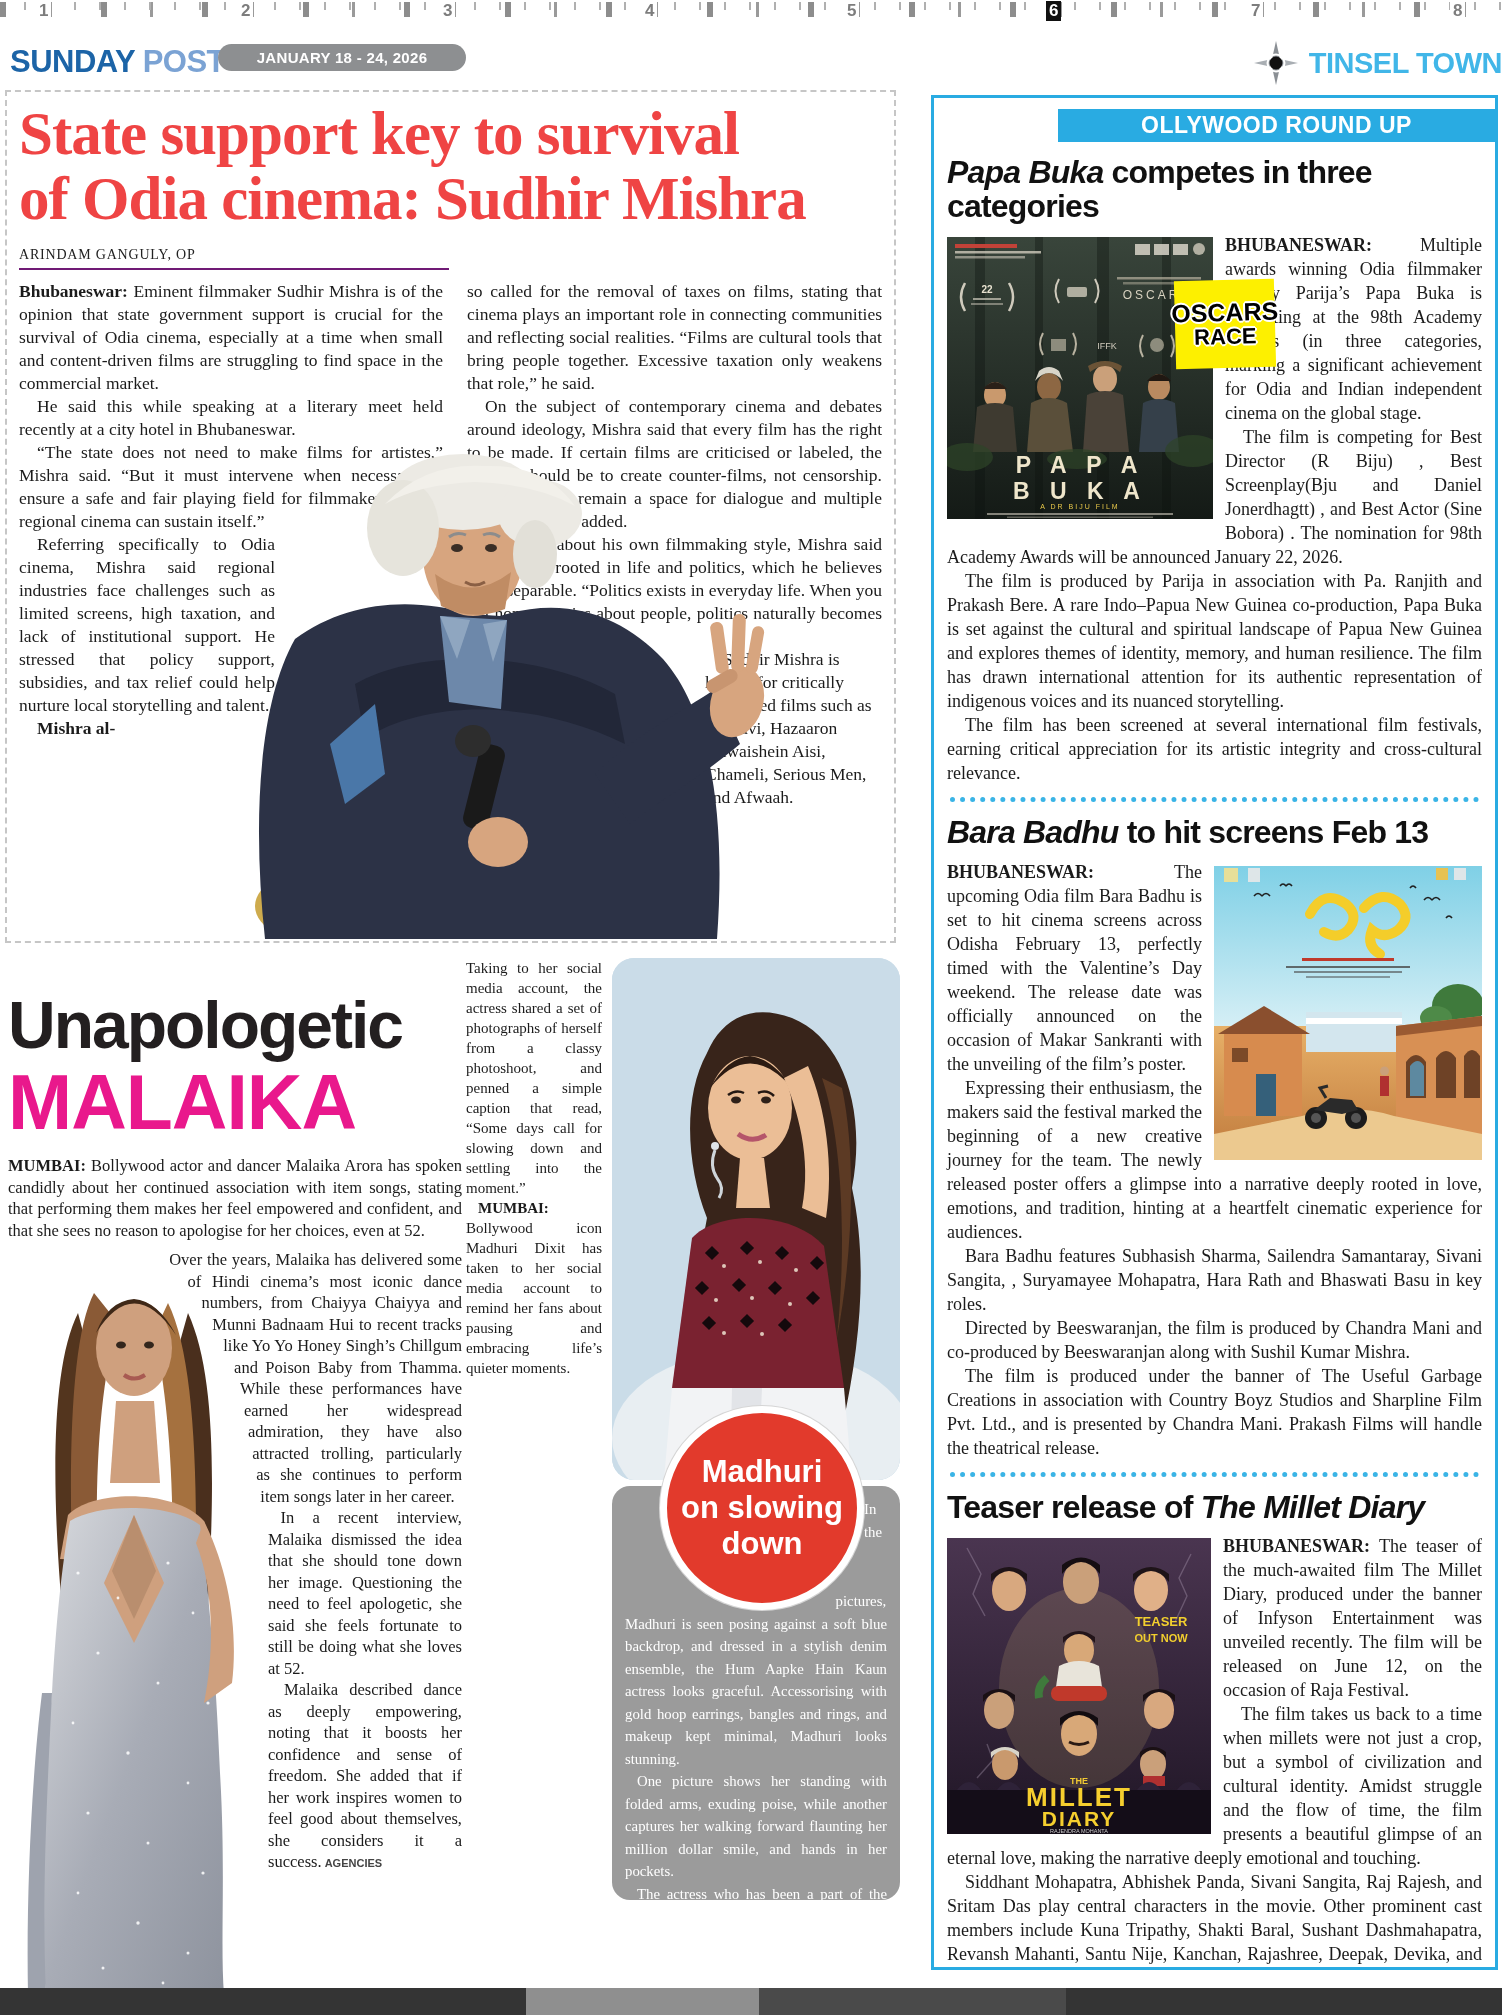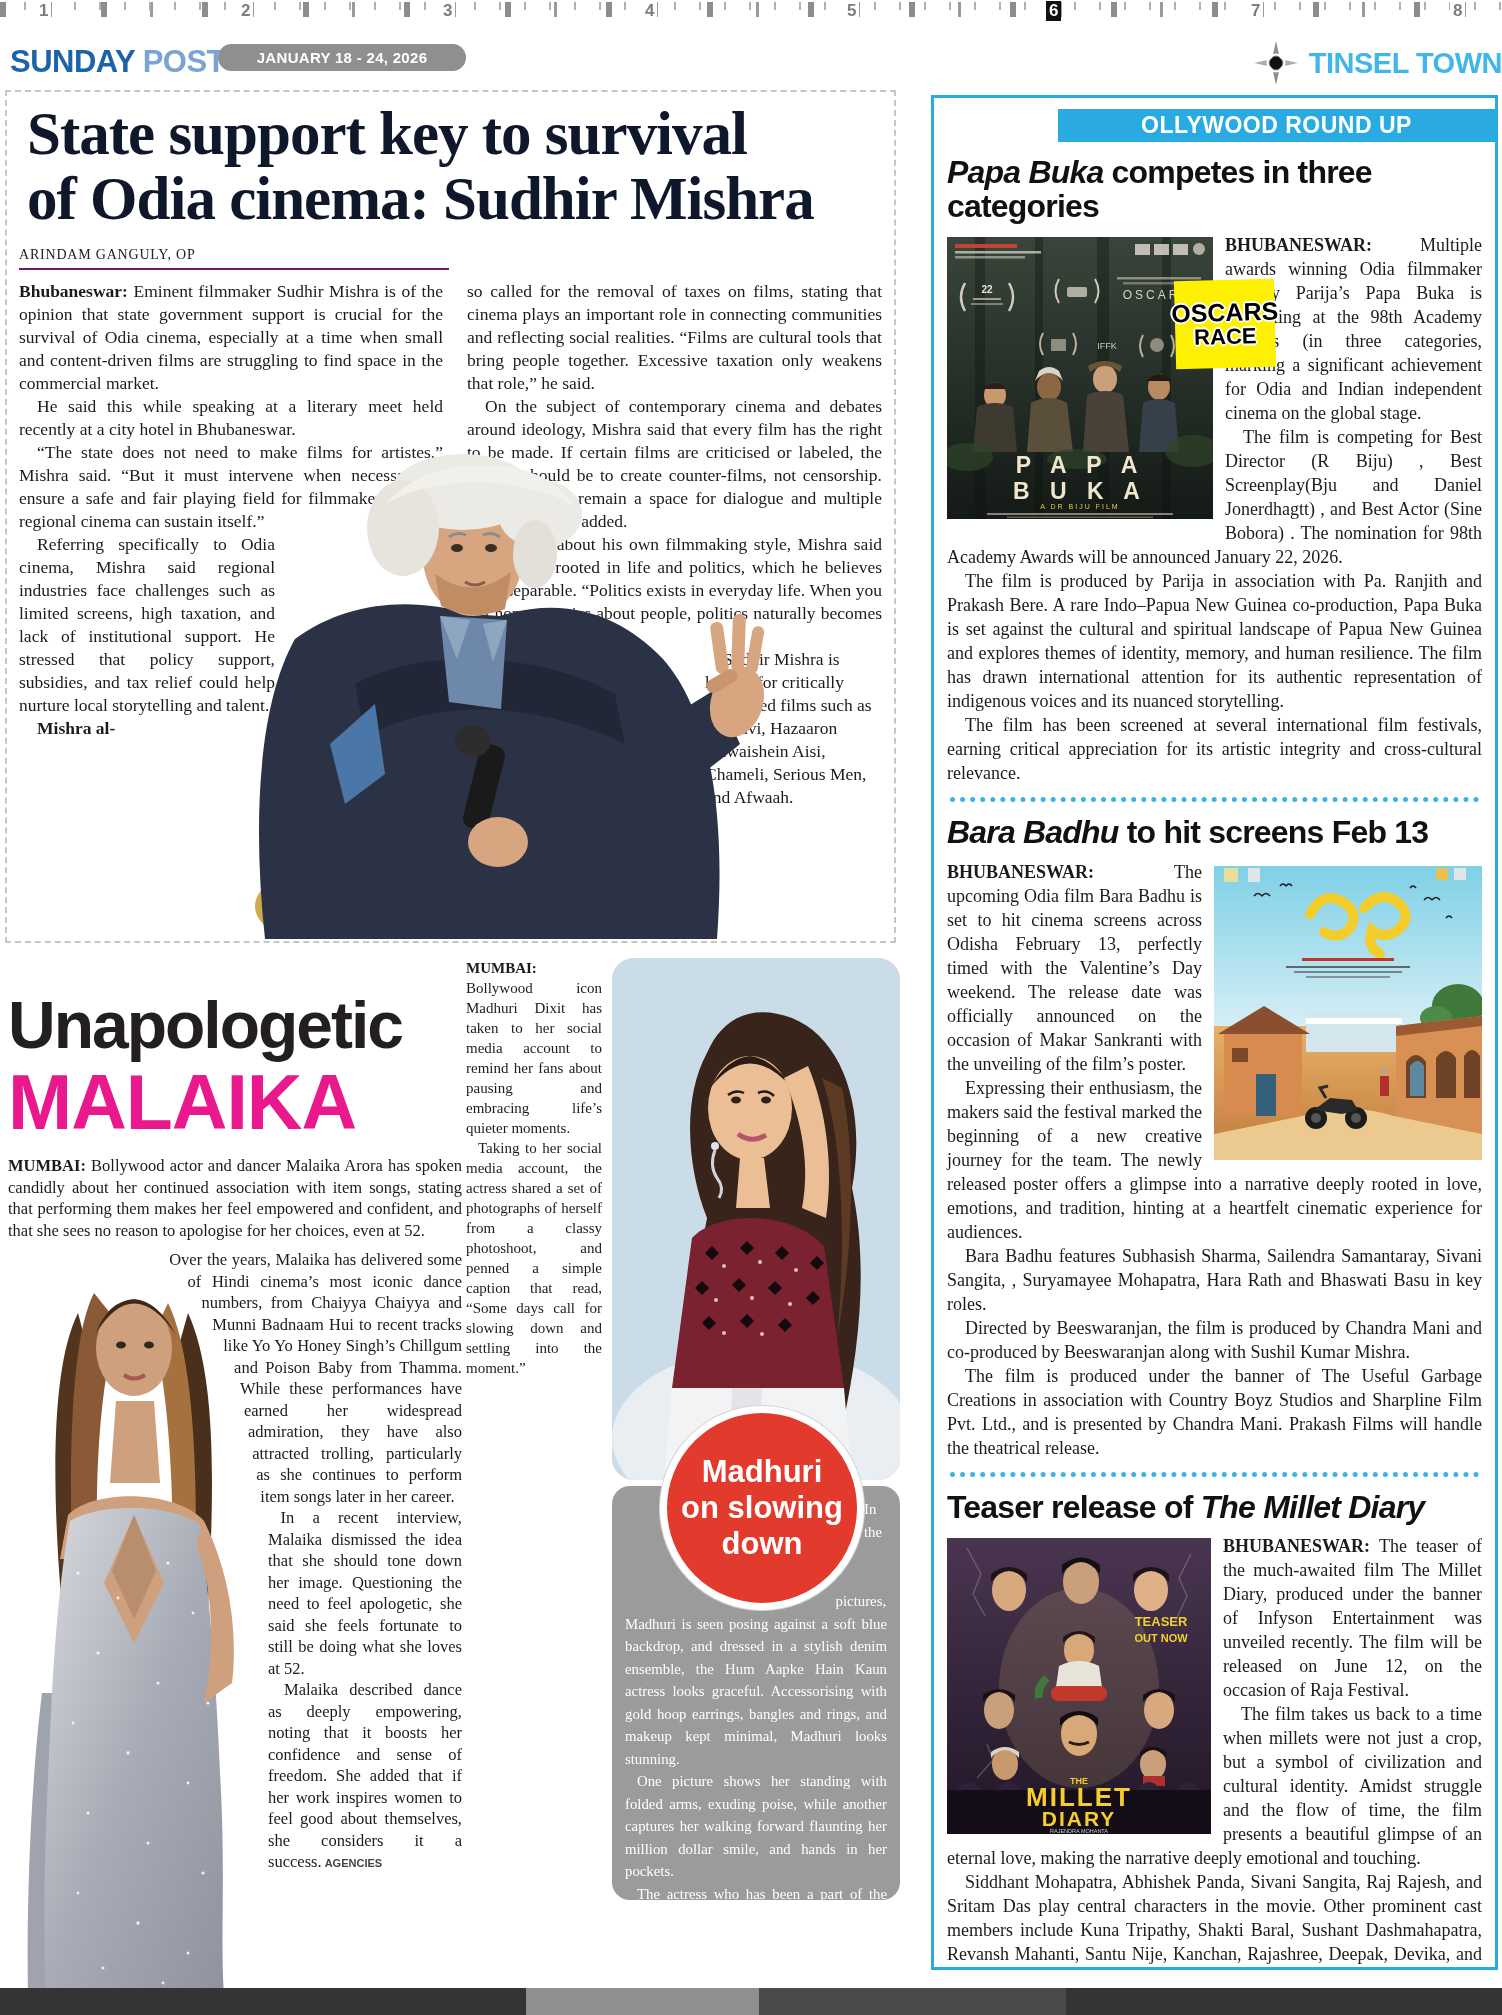--- a/index.html
+++ b/index.html
@@ -22,22 +22,22 @@
             font-weight:800;font-size:31px;letter-spacing:-.5px;}
   .masthead .w1{color:#1c64a7;} .masthead .w2{color:#7ba3d4;}
   .datebadge{position:absolute;left:218px;top:14px;width:248px;height:27px;background:#8d8f91;
              border-radius:14px;color:#fff;font-family:"Liberation Sans",sans-serif;font-weight:700;
              font-size:15px;text-align:center;line-height:27px;letter-spacing:.3px;}
   .secright{position:absolute;right:0;top:10px;display:flex;align-items:center;gap:10px;}
   .sectitle{font-family:"Liberation Sans",sans-serif;font-weight:800;font-size:29px;color:#41b6e8;letter-spacing:-.5px;}
   
   .art1{position:absolute;left:5px;top:90px;width:891px;height:853px;background:#fff;
         border:2px dashed #c6c6c6;box-sizing:border-box;overflow:hidden;}
-  .art1 h1{margin:10px 10px 0 20px;font-size:61px;line-height:1.06;font-weight:700;
-           letter-spacing:-1px;color:#0f172a;}
+  .art1 h1{margin:10px 10px 0 12px;font-size:61px;line-height:1.06;font-weight:700;
+           letter-spacing:-1px;color:#ef4444;}
   .bylinewrap{margin:14px 12px 0 12px;border-bottom:2px solid #701a75;width:430px;padding-bottom:5px;}
   .byline{font-size:14px;letter-spacing:.8px;color:#222;}
   .cols{display:flex;gap:24px;padding:10px 12px 0 12px;}
   .c1{width:424px;flex:none;} .c2{flex:1;}
   .cols p.para{margin:0;font-size:17.5px;line-height:23px;text-align:justify;}
   .cols p.para + p.para{text-indent:18px;}
   .c1 p.para:nth-child(4){margin-right:168px;}
   .c1 p.para:nth-child(5){margin-right:280px;font-weight:bold;}
   .c2 p.para:nth-child(4){margin-left:238px;text-indent:0;text-align:left;}
   .para b{font-weight:700;}
@@ -249,22 +249,22 @@
         </svg>
       </div>
     <p class="para">Over the years, Malaika has delivered some of Hindi cinema’s most iconic dance numbers, from Chaiyya Chaiyya and Munni Badnaam Hui to recent tracks like Yo Yo Honey Singh’s Chillgum and Poison Baby from Thamma. While these performances have earned her widespread admiration, they have also attracted trolling, particularly as she continues to perform item songs later in her career.</p>
         <p class="para">In a recent interview, Malaika dismissed the idea that she should tone down her image. Questioning the need to feel apologetic, she said she feels fortunate to still be doing what she loves at 52.</p>
         <p class="para">Malaika described dance as deeply empowering, noting that it boosts her confidence and sense of freedom. She added that if her work inspires women to feel good about themselves, she considers it a success.<span class="credit">&nbsp;AGENCIES</span></p>
       </div>
   </section>
 
   <section class="madstrip">
     <div class="mcol1">
+        <p class="para">Taking to her social media account, the actress shared a set of photographs of herself from a classy photoshoot, and penned a simple caption that read, “Some days call for slowing down and settling into the moment.”</p>
         <p class="para"><b>MUMBAI: </b>Bollywood icon Madhuri Dixit has taken to her social media account to remind her fans about pausing and embracing life’s quieter moments.</p>
-        <p class="para">Taking to her social media account, the actress shared a set of photographs of herself from a classy photoshoot, and penned a simple caption that read, “Some days call for slowing down and settling into the moment.”</p>
       </div>
     <div class="mright">
       <div class="mphoto">
         <svg width="288" height="522" viewBox="0 0 288 522">
           <rect width="288" height="522" fill="#cadce8"></rect>
           <ellipse cx="150" cy="480" rx="150" ry="90" fill="#e8eef2"></ellipse>
           <path d="M95,95 C70,140 75,210 95,260 C80,330 95,420 120,470 L230,470 C250,380 255,300 240,230 C255,150 230,80 180,60 C140,45 110,60 95,95 Z" fill="#38241a"></path>
           <path d="M210,120 C230,180 235,280 225,380 C240,300 245,200 230,130 Z" fill="#5c3a24"></path>
           <ellipse cx="138" cy="150" rx="42" ry="52" fill="#ebbe96"></ellipse>
           <path d="M98,130 Q138,80 182,132 Q160,100 138,98 Q115,100 98,130 Z" fill="#2c1b12"></path>

